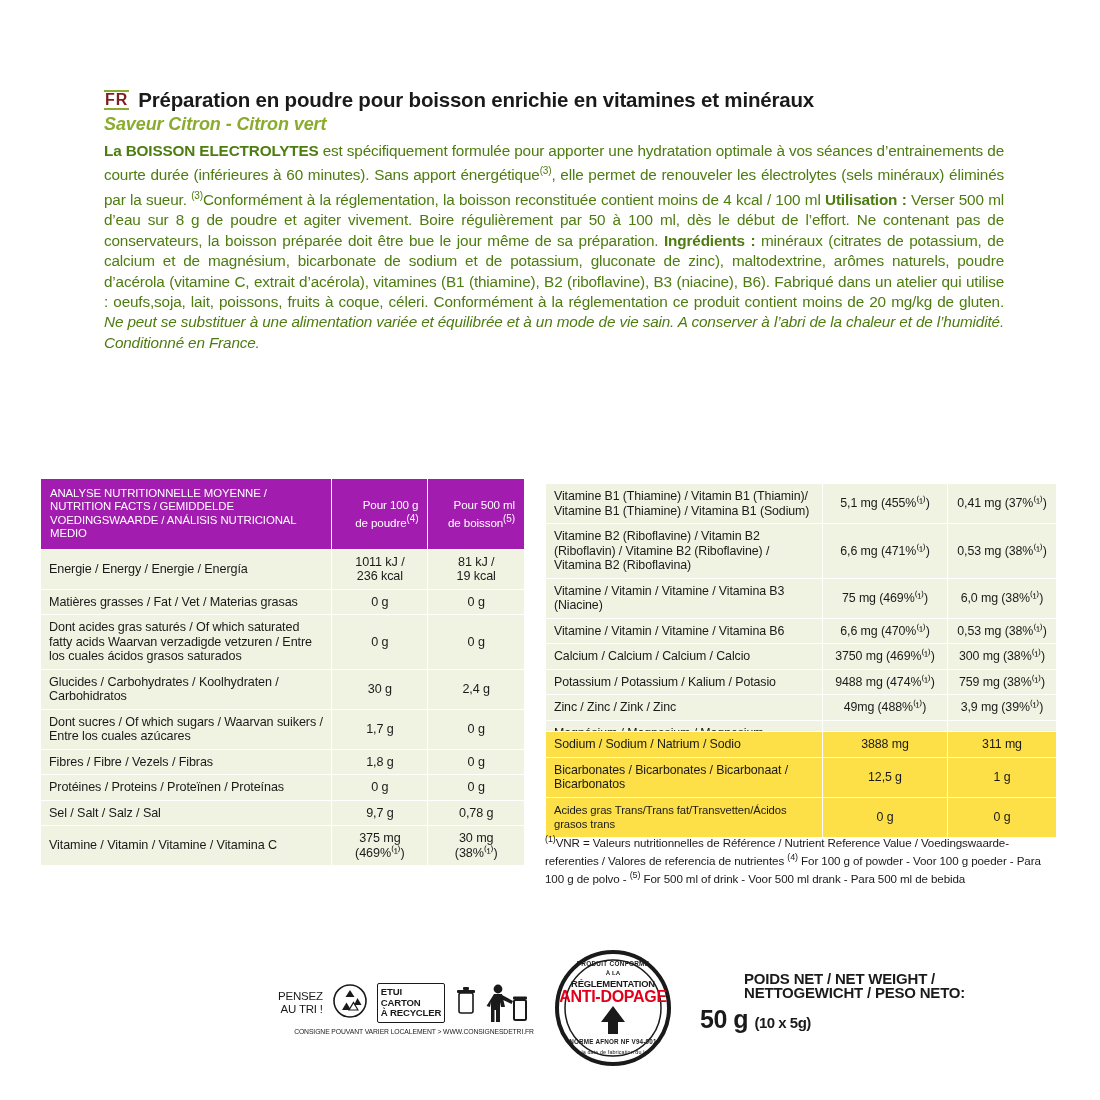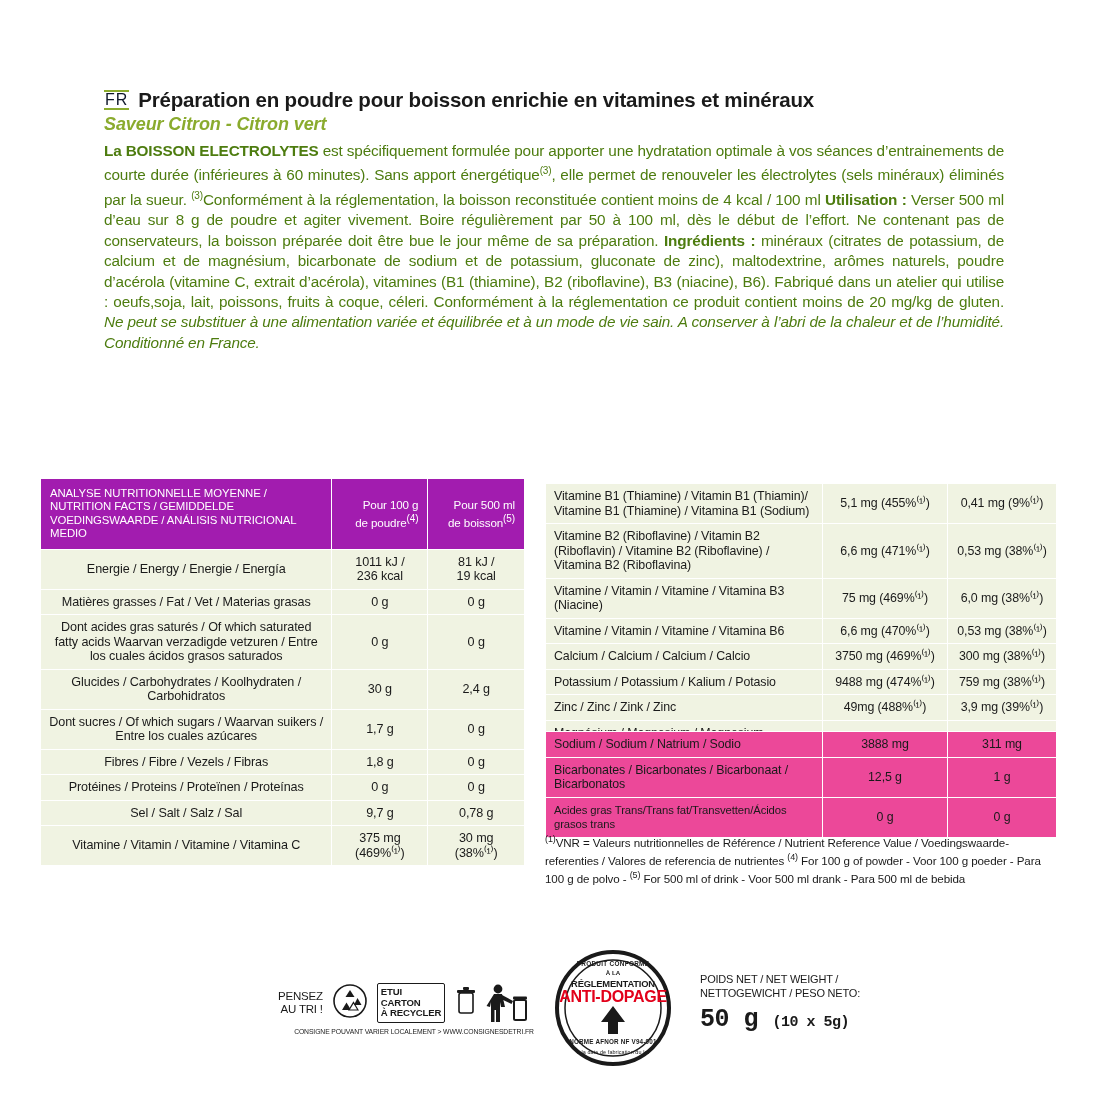--- a/index.html
+++ b/index.html
@@ -29,23 +29,23 @@
     top: 88px;
     width: 900px;
   }
   .title-row {
     display: flex;
     align-items: center;
     gap: 9px;
   }
   .flag-badge {
     font-size: 16px;
-    font-weight: normal;
+    font-weight: bold;
     letter-spacing: 1px;
-    color: #0f172a;
+    color: #7f1d1d;
     border-top: 2px solid #8aab2e;
     border-bottom: 2px solid #8aab2e;
     padding: 1px 1px 0 1px;
     line-height: 14px;
     height: 15px;
     display: inline-block;
   }
   .main-title {
     font-size: 20.5px;
     font-weight: bold;
@@ -108,21 +108,20 @@
   }
   .left-table thead th.num {
     text-align: right;
     font-size: 11.6px;
   }
   .left-table tbody td {
     background: #f0f3e2;
     line-height: 14.5px;
     font-size: 12.6px;
     letter-spacing: -0.1px;
-    text-align: center;
   }
   .left-table tbody td.num {
     text-align: center;
     width: 84px;
   }
   .col-label { width: 300px; }
 
   
   .right-top-table {
     position: absolute;
@@ -151,21 +150,21 @@
   }
 
   .right-bottom-table {
     position: absolute;
     left: 545px;
     top: 253px;
     width: 512px;
   }
   .right-bottom-table td {
     border: 1px solid #ffffff;
-    background: #ec4899;
+    background: #fde047;
     padding: 5px 8px;
     vertical-align: middle;
     line-height: 14.5px;
     font-size: 12.4px;
     letter-spacing: -0.1px;
   }
   .right-bottom-table td.num {
     text-align: center;
     width: 108px;
     white-space: nowrap;
@@ -298,36 +297,37 @@
     font-size: 5.4px;
     letter-spacing: 0.1px;
   }
 
   .weight-block {
     position: absolute;
     left: 700px;
     top: 32px;
   }
   .weight-label {
-    font-size: 11px;
-    font-weight: normal;
+    font-size: 15px;
+    font-weight: bold;
     line-height: 14px;
     letter-spacing: -0.2px;
+    margin-left: 44px;
   }
   .weight-value {
     margin-top: 5px;
     font-size: 25px;
     font-weight: bold;
     letter-spacing: -0.5px;
   }
   .weight-value .qty {
     font-size: 15px;
     font-weight: bold;
   }
-  .nowrap { white-space: nowrap; font-family: Liberation Mono, monospace; }
+  .nowrap { white-space: nowrap; }
 </style>
 </head>
 <body>
 
 <div class="page">
 
   <div class="header">
     <div class="title-row">
       <span class="flag-badge">FR</span>
       <span class="main-title">Préparation en poudre pour boisson enrichie en vitamines et minéraux</span>
@@ -402,21 +402,21 @@
           <td class="num"><span>30 mg</span><br><span>(38%⁽¹⁾)</span></td>
         </tr>
       </tbody>
     </table>
 
     <table class="right-top-table">
       <tbody>
         <tr>
           <td>Vitamine B1 (Thiamine) / Vitamin B1 (Thiamin)/ Vitamine B1 (Thiamine) / Vitamina B1 (Sodium)</td>
           <td class="num">5,1 mg (455%⁽¹⁾)</td>
-          <td class="num2">0,41 mg (9%⁽¹⁾)</td>
+          <td class="num2">0,41 mg (37%⁽¹⁾)</td>
         </tr>
         <tr>
           <td>Vitamine B2 (Riboflavine) / Vitamin B2 (Riboflavin) / Vitamine B2 (Riboflavine) / Vitamina B2 (Riboflavina)</td>
           <td class="num">6,6 mg (471%⁽¹⁾)</td>
           <td class="num2">0,53 mg (38%⁽¹⁾)</td>
         </tr>
         <tr>
           <td>Vitamine / Vitamin / Vitamine / Vitamina B3 (Niacine)</td>
           <td class="num">75 mg (469%⁽¹⁾)</td>
           <td class="num2">6,0 mg (38%⁽¹⁾)</td>

